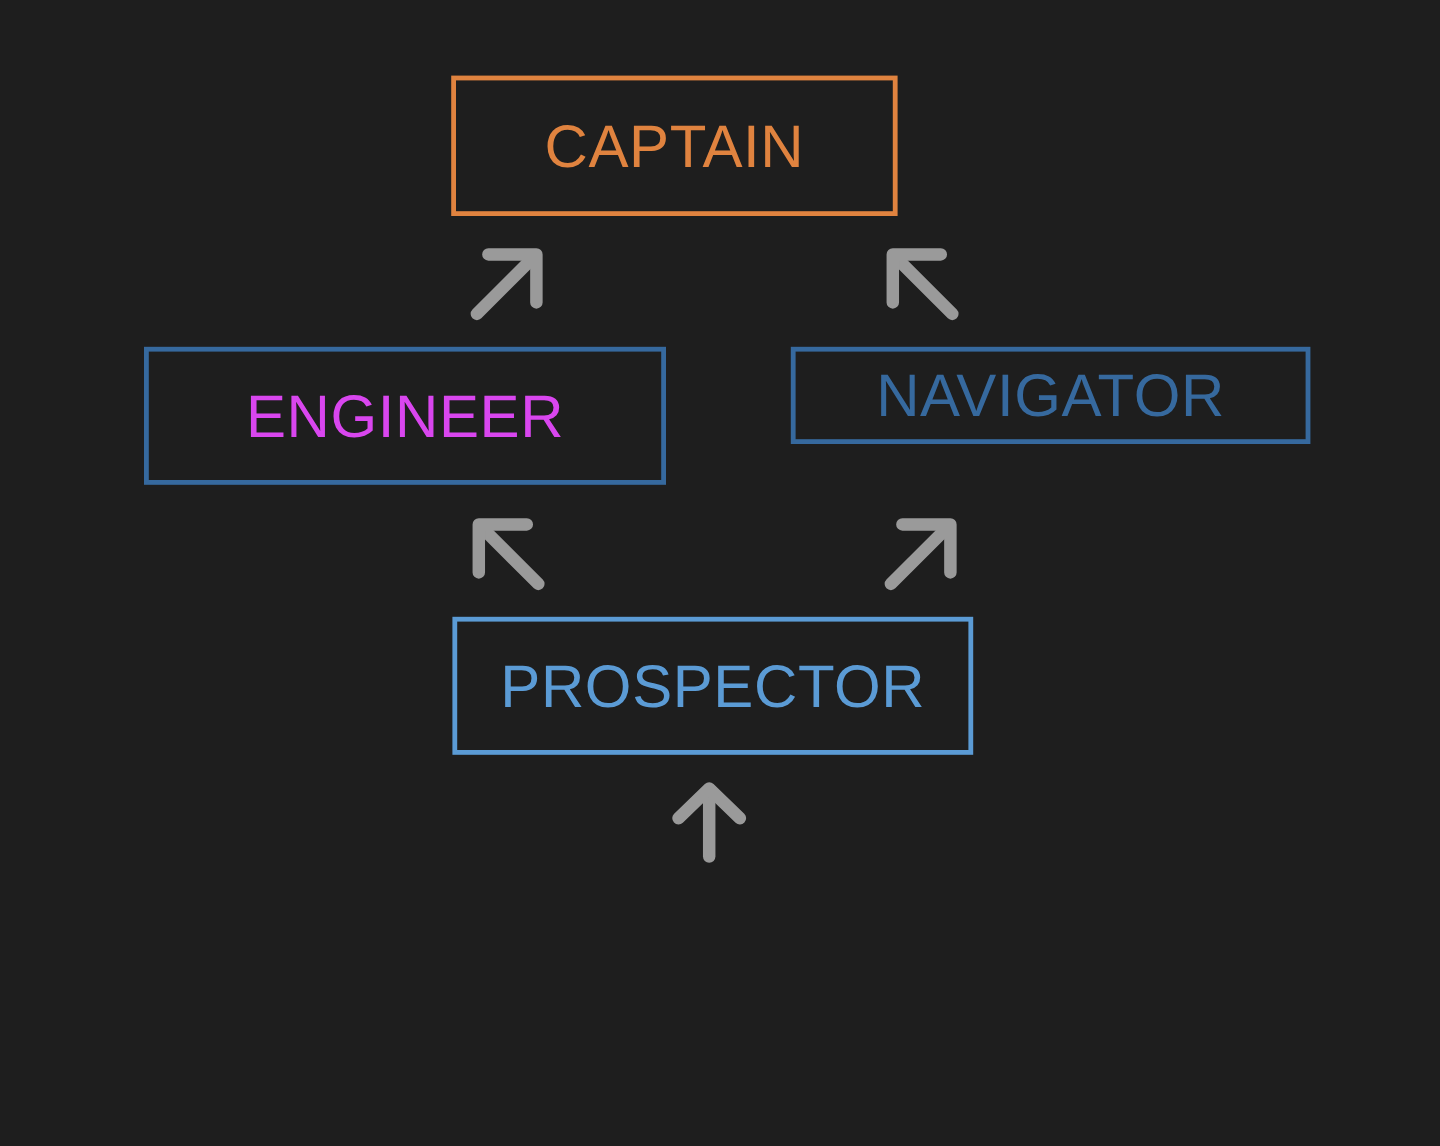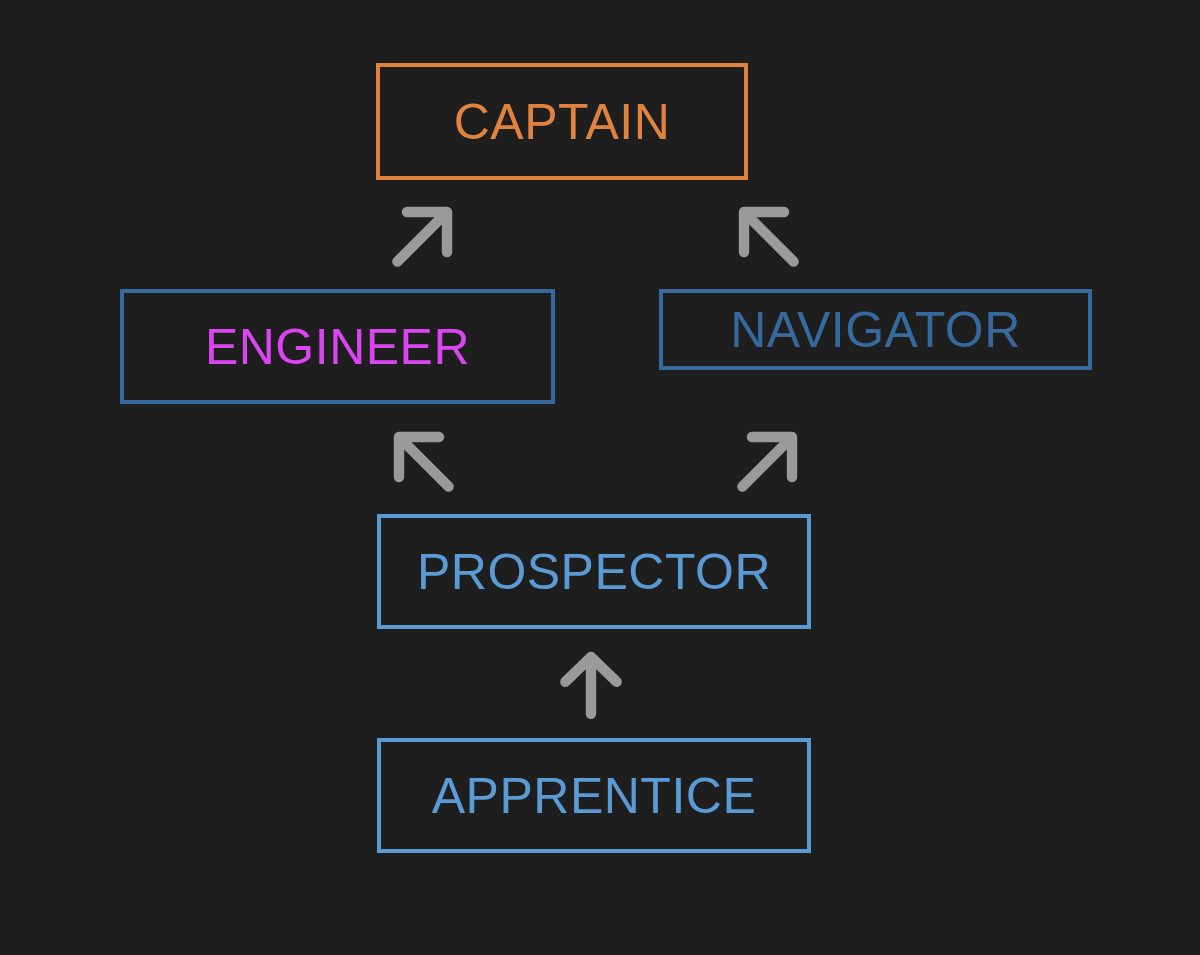--- a/index.html
+++ b/index.html
@@ -54,23 +54,20 @@
     </div>
     <div class="node" style="left: 120px; top: 289px; width: 435px; height: 115px; border-width: 4px; border-color: rgb(54, 105, 158);">
       <span class="node-label" style="color: #d946ef; font-size: 50px;">ENGINEER</span>
     </div>
     <div class="node" style="left: 659px; top: 289px; width: 433px; height: 81px; border-width: 4px; border-color: rgb(54, 105, 158);">
       <span class="node-label" style="color: rgb(54, 105, 158); font-size: 50px;">NAVIGATOR</span>
     </div>
     <div class="node" style="left: 377px; top: 514px; width: 434px; height: 115px; border-width: 4px; border-color: rgb(91, 155, 213);">
       <span class="node-label" style="color: rgb(91, 155, 213); font-size: 50px;">PROSPECTOR</span>
     </div>
-    <div class="node" style="left: 377px; top: 738px; width: 434px; height: 115px; border-width: 4px; border-color: rgb(91, 155, 213);">
-      <span class="node-label" style="color: rgb(91, 155, 213); font-size: 50px;">APPRENTICE</span>
-    </div>
     <div class="arrow" style="left: 383px; top: 196px; width: 80px; height: 80px;">
       <svg width="80" height="80" viewBox="0 0 100 100">
         <g stroke="#9a9a9a" stroke-width="13" stroke-linecap="round" stroke-linejoin="round" fill="none">
           <path d="M18,82 L78,22"></path>
           <path d="M30,20 L80,20 L80,70"></path>
         </g>
       </svg>
     </div>
     <div class="arrow" style="left: 728px; top: 196px; width: 80px; height: 80px;">
       <svg width="80" height="80" viewBox="0 0 100 100">

